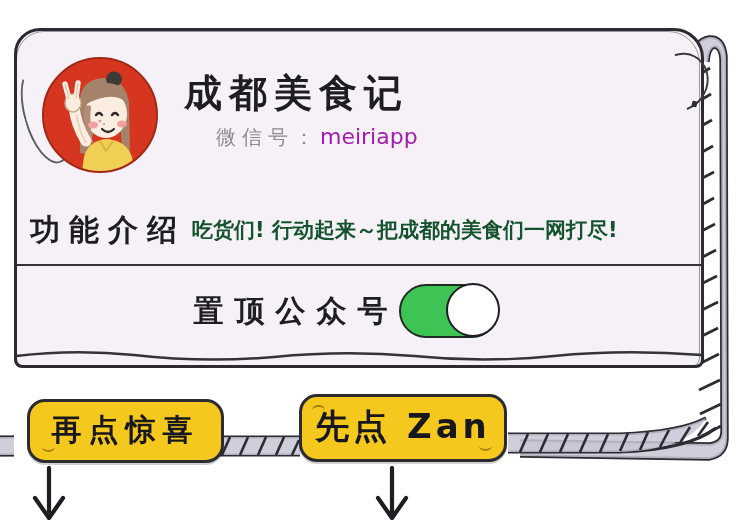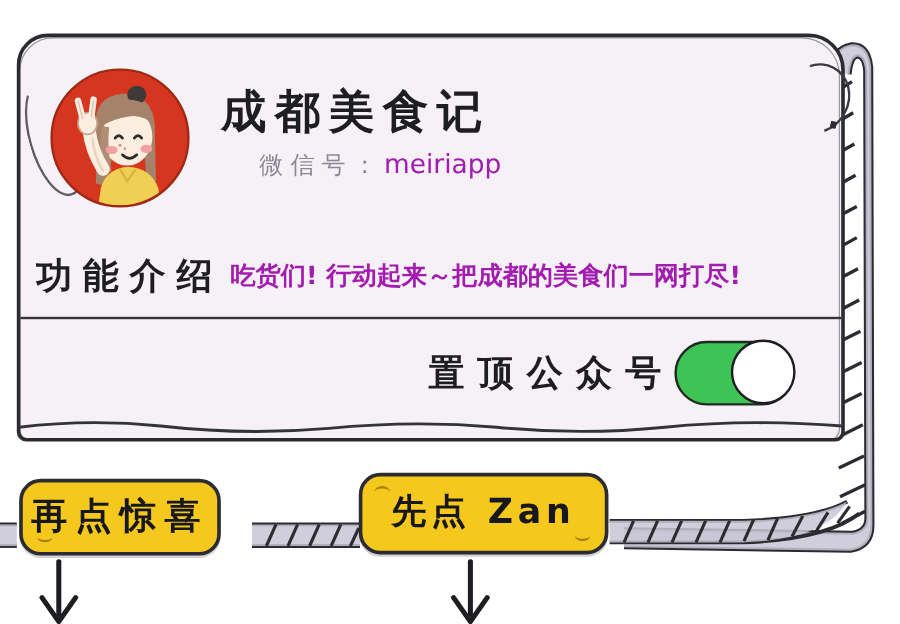--- a/index.html
+++ b/index.html
@@ -130,30 +130,30 @@
     left:30px;top:199px;
     width:650px;height:62px;
     display:flex;align-items:center;
   }
   .row-label{
     font-size:30px;font-weight:bold;color:#1d1d22;
     letter-spacing:9px;white-space:nowrap;
   }
   .intro-text{
     margin-left:6px;
-    font-size:21px;font-weight:bold;color:#a21caf;
+    font-size:21px;font-weight:bold;color:#14532d;
     letter-spacing:0px;white-space:nowrap;
   }
 
   
   .row-toggle{
     position:absolute;
     left:30px;top:276px;
     width:650px;height:70px;
-    display:flex;align-items:center;justify-content:flex-end;
+    display:flex;align-items:center;justify-content:center;
   }
   .row-toggle .row-label{letter-spacing:11px;}
 
   .toggle{
     position:relative;
     width:100px;height:54px;
     margin-right:18px;
     background:#3ec455;
     border:2.6px solid #1f2b23;
     border-radius:28px;
@@ -192,28 +192,28 @@
     background:#f4c81d;
     border:3px solid #2b2b31;
     border-radius:18px;
     box-sizing:border-box;
     display:flex;align-items:center;justify-content:center;
     font-weight:bold;
     color:#17171c;
     box-shadow:0 2px 0 rgba(0,0,0,.18);
   }
   .btn-1{
-    left:16px;top:399px;
-    width:168px;height:64px;
+    left:27px;top:399px;
+    width:197px;height:64px;
     font-size:30px;letter-spacing:7px;
   }
   .btn-2{
     left:299px;top:394px;
     width:208px;height:68px;
-    font-size:29px;letter-spacing:4px;
+    font-size:34px;letter-spacing:4px;
   }
   .btn span{display:inline-block;transform:translateY(-1px);}
 
   
   .btn .tick{
     position:absolute;
     width:13px;height:8px;
     border-bottom:2.4px solid #8a6a00;
     border-radius:50%;
     opacity:.75;

